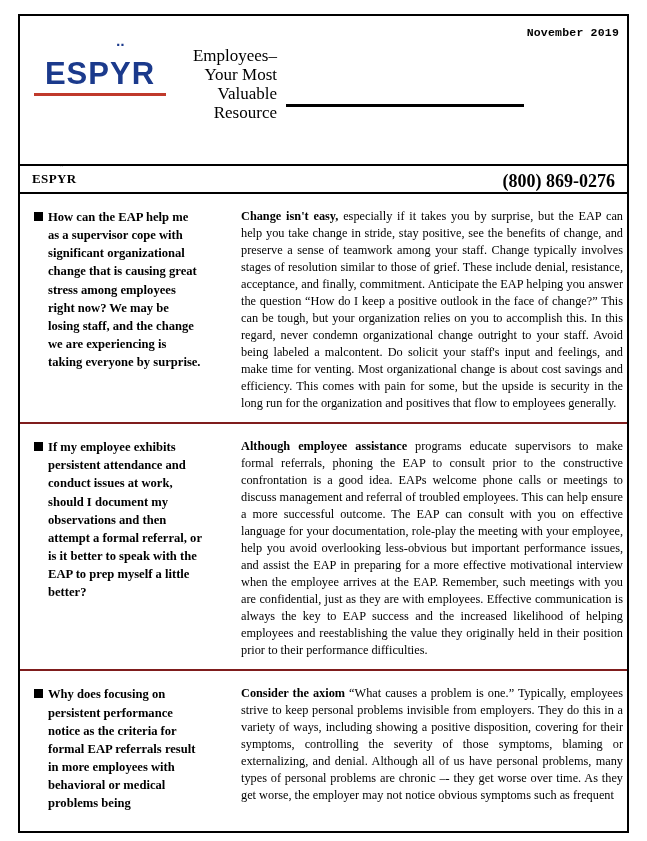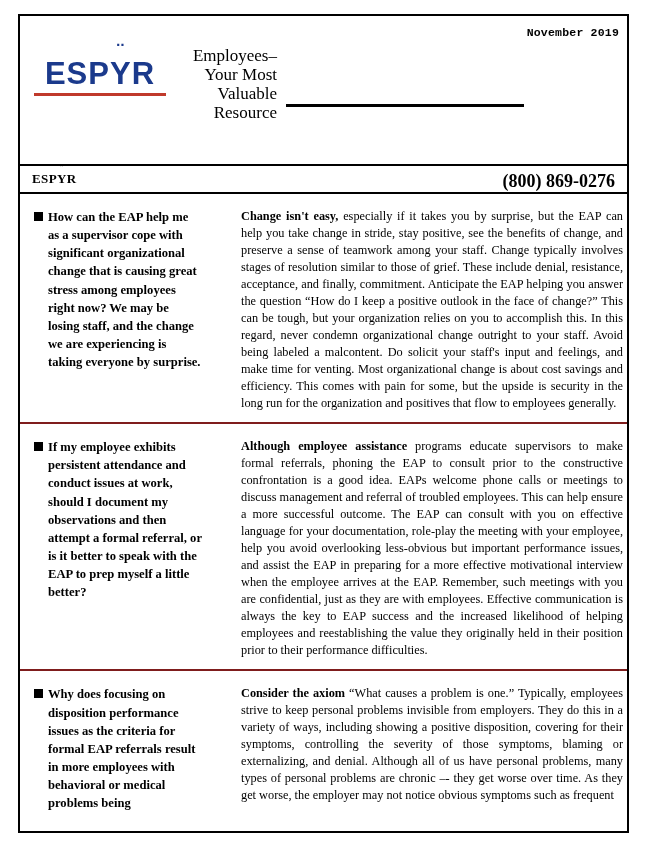--- a/index.html
+++ b/index.html
@@ -257,21 +257,21 @@
         <div class="q-text">If my employee exhibits persistent attendance and conduct issues at work, should I document my observations and then attempt a formal referral, or is it better to speak with the EAP to prep myself a little better?</div>
       </div>
       <div class="a-col">
         <span class="lead">Although employee assistance</span><span> programs educate supervisors to make formal referrals, phoning the EAP to consult prior to the constructive confrontation is a good idea. EAPs welcome phone calls or meetings to discuss management and referral of troubled employees. This can help ensure a more successful outcome. The EAP can consult with you on effective language for your documentation, role-play the meeting with your employee, help you avoid overlooking less-obvious but important performance issues, and assist the EAP in preparing for a more effective motivational interview when the employee arrives at the EAP. Remember, such meetings with you are confidential, just as they are with employees. Effective communication is always the key to EAP success and the increased likelihood of helping employees and reestablishing the value they originally held in their position prior to their performance difficulties.</span>
       </div>
     </div>
 
     <div class="qa">
       <div class="q-col">
         <div class="q-marker"></div>
-        <div class="q-text">Why does focusing on disposition performance issues as the criteria for formal EAP referrals result in more employees with behavioral or medical problems being</div>
+        <div class="q-text">Why does focusing on persistent performance notice as the criteria for formal EAP referrals result in more employees with behavioral or medical problems being</div>
       </div>
       <div class="a-col">
         <span class="lead">Consider the axiom</span><span> “What causes a problem is one.” Typically, employees strive to keep personal problems invisible from employers. They do this in a variety of ways, including showing a positive disposition, covering for their symptoms, controlling the severity of those symptoms, blaming or externalizing, and denial. Although all of us have personal problems, many types of personal problems are chronic –- they get worse over time. As they get worse, the employer may not notice obvious symptoms such as frequent</span>
       </div>
     </div>
 
   </div>
 </div>
 
 </body></html>

